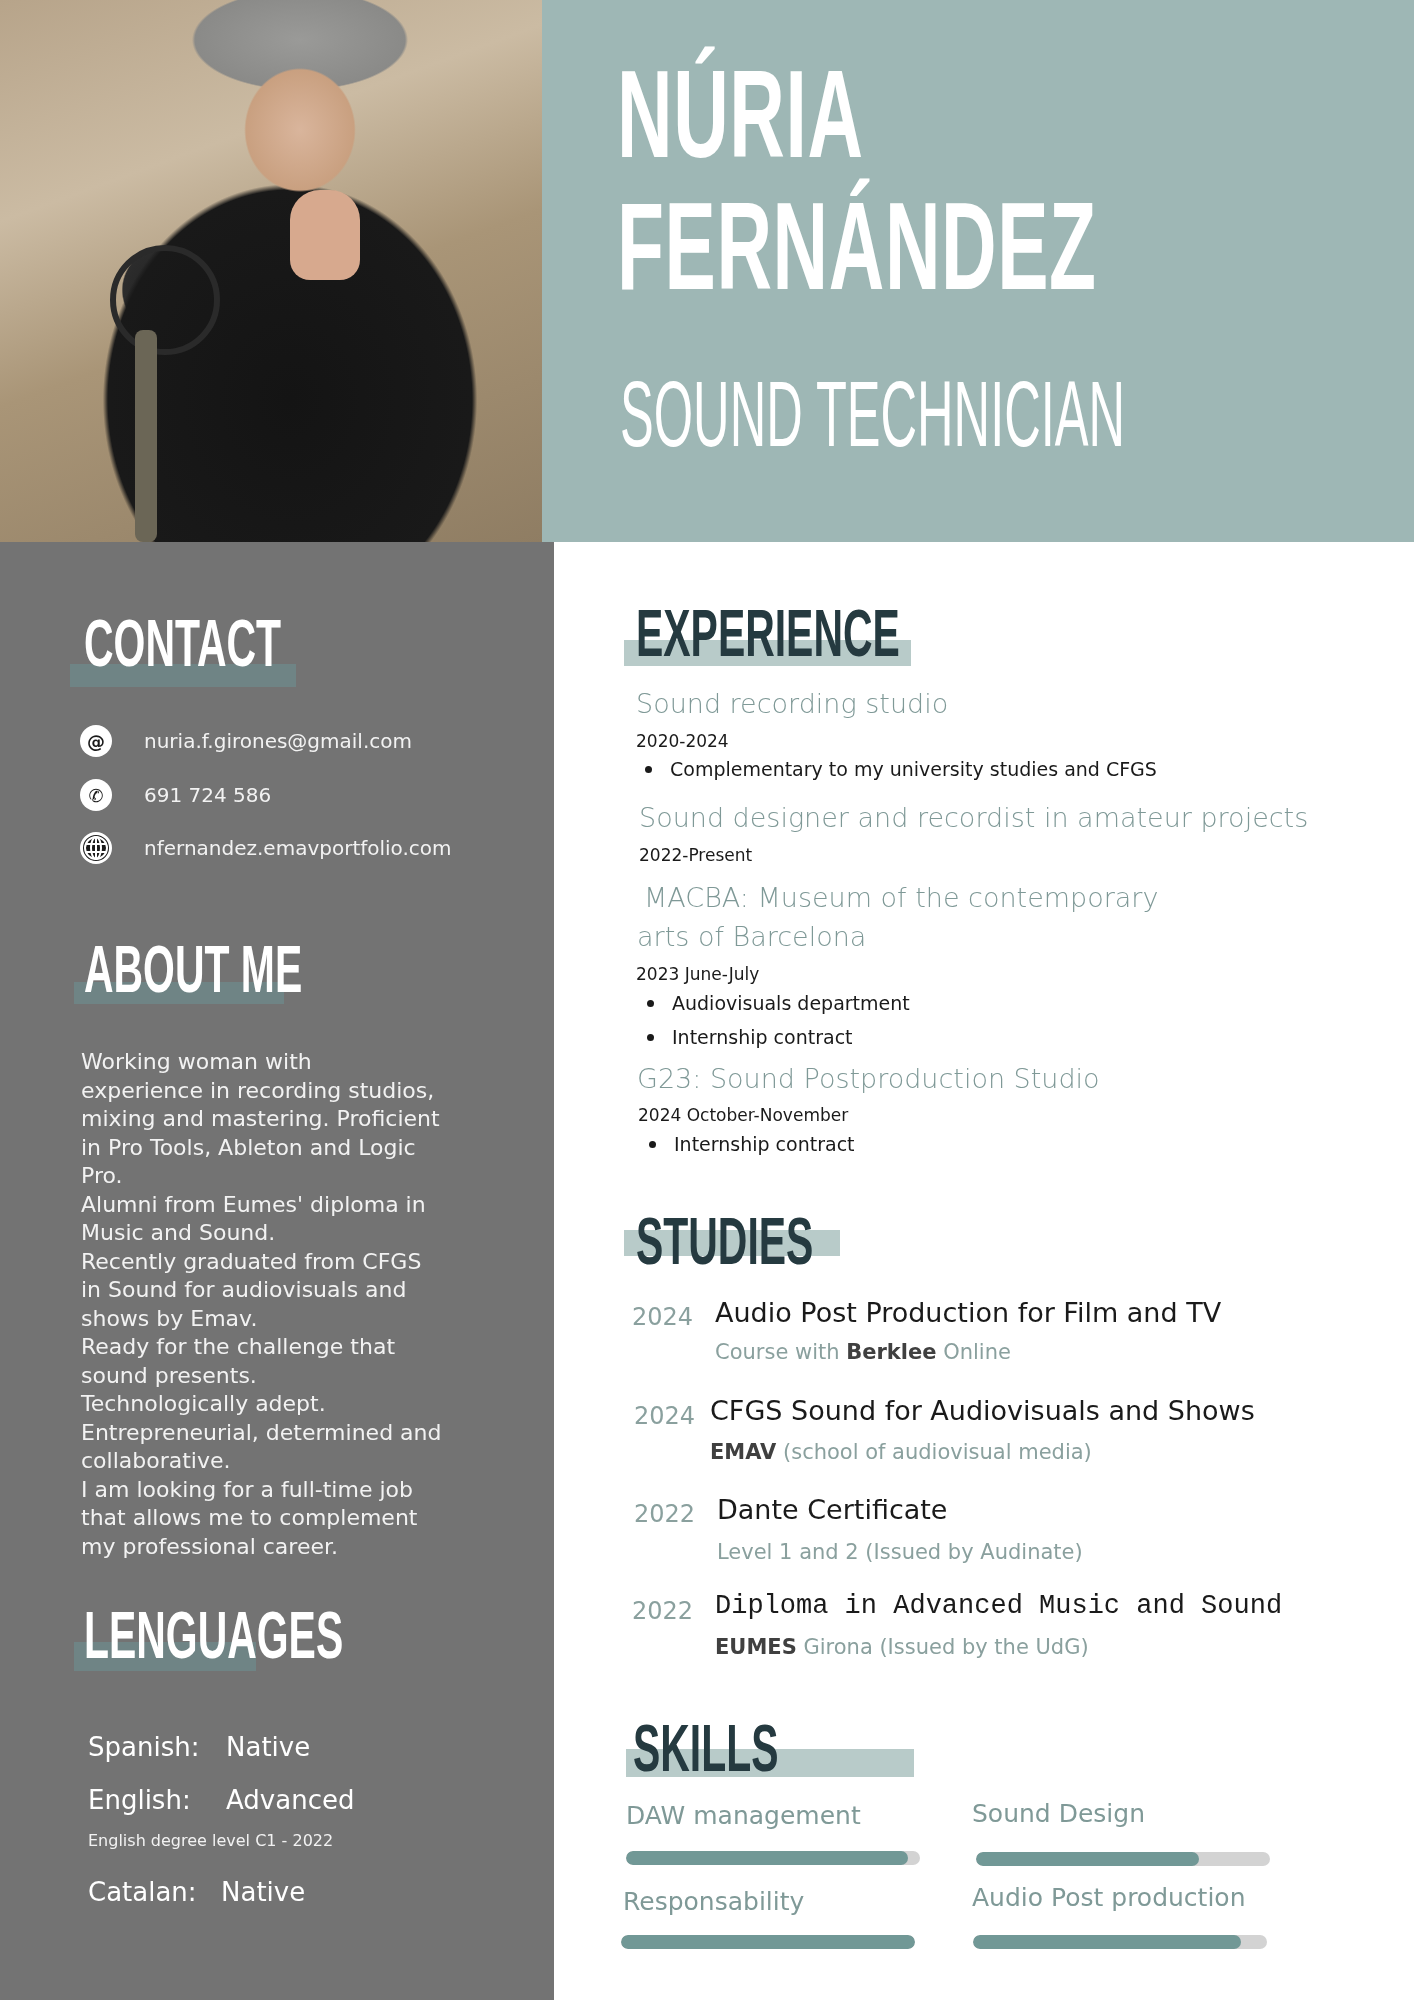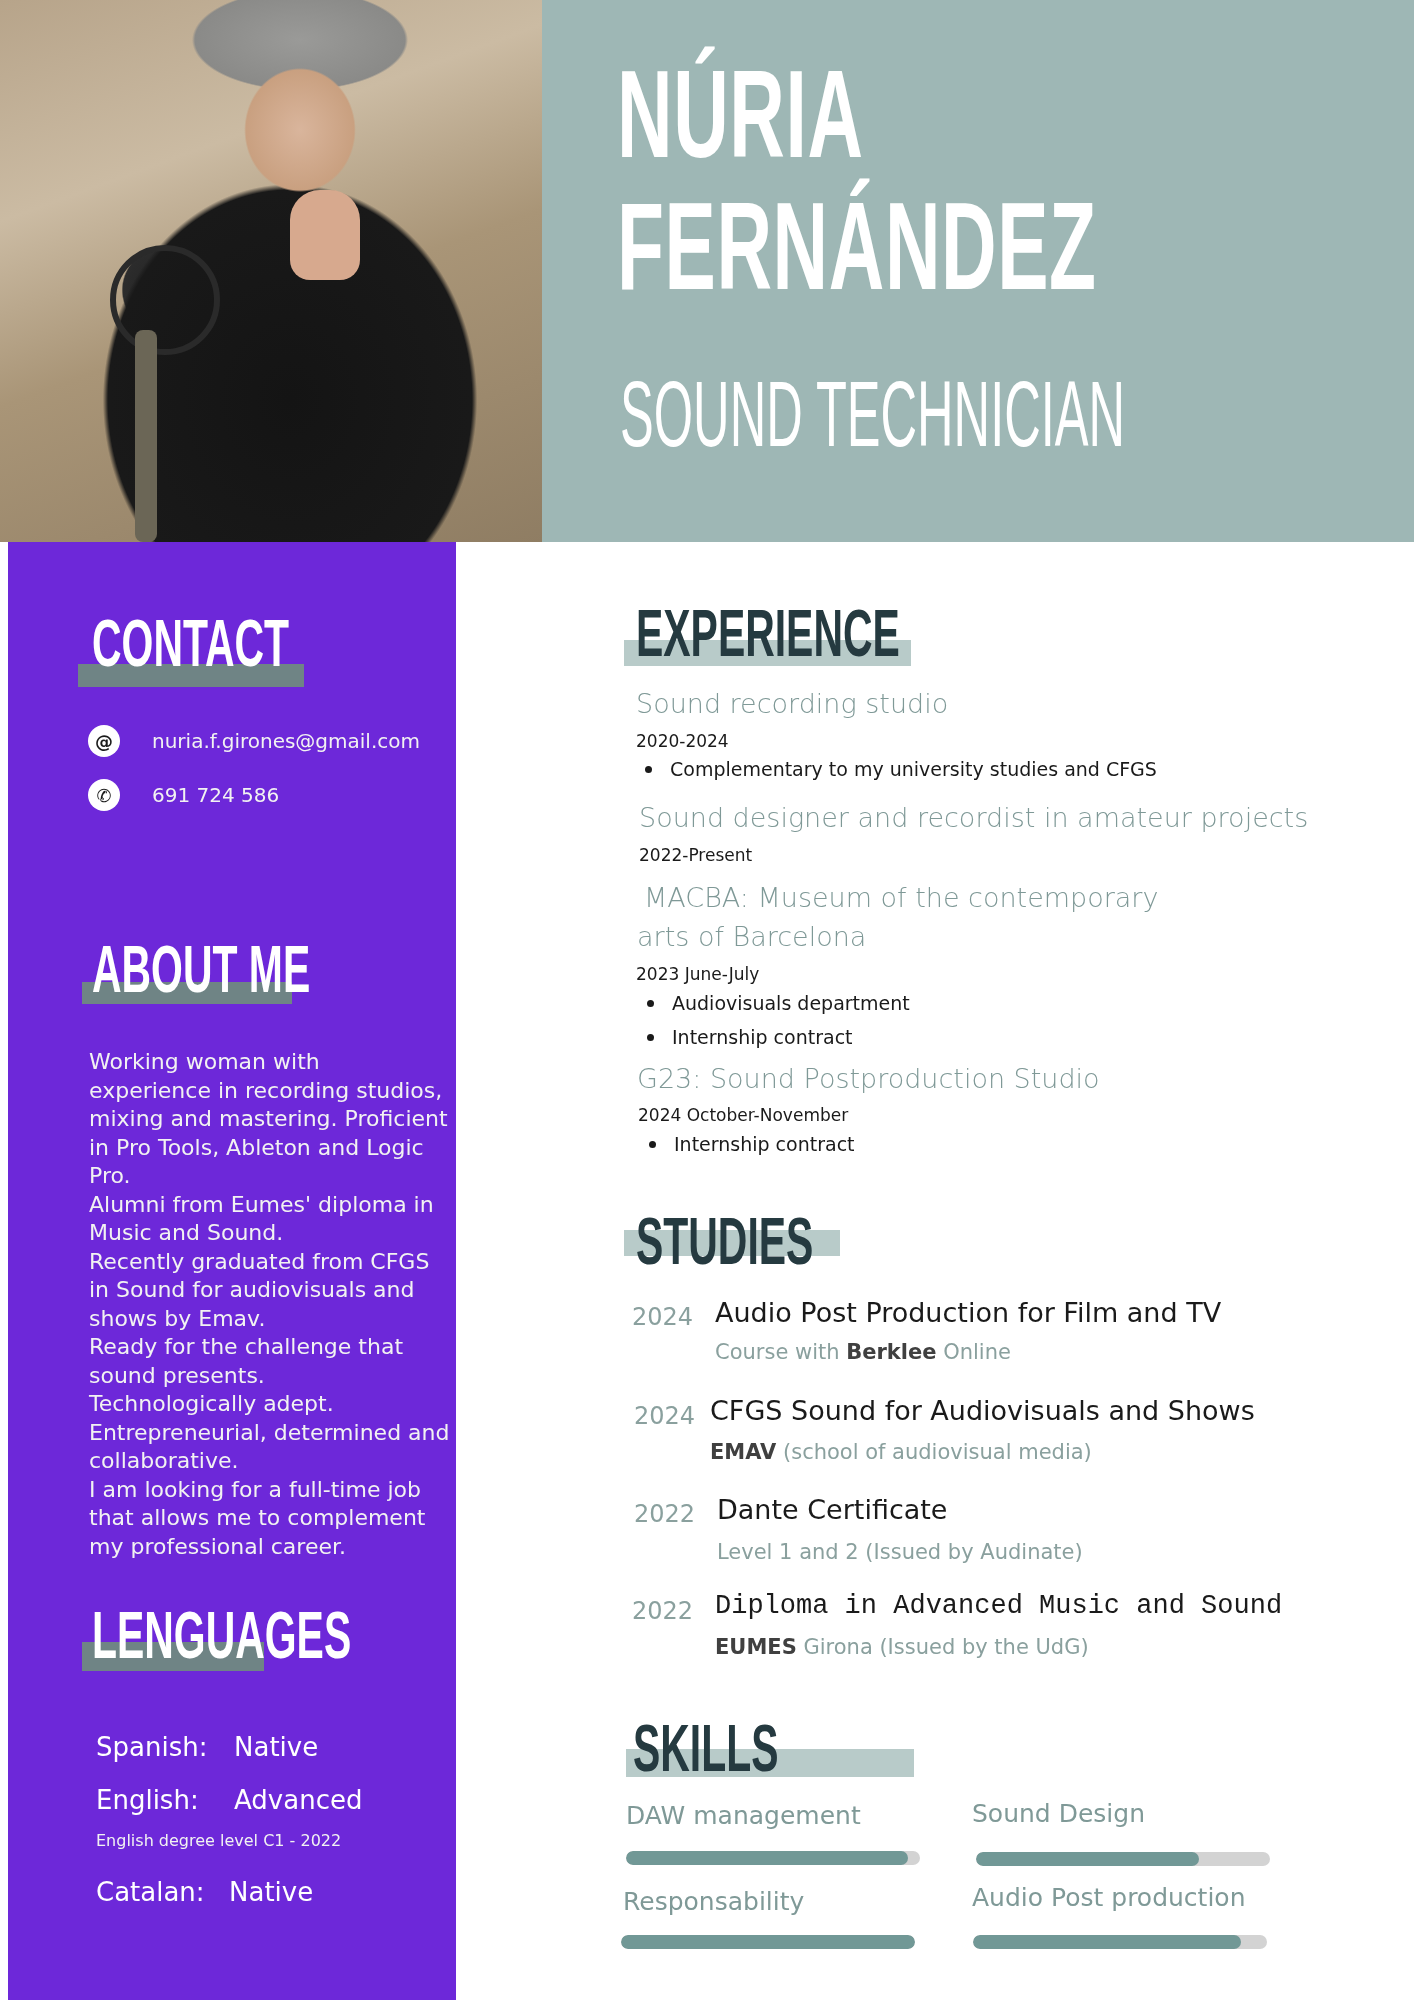--- a/index.html
+++ b/index.html
@@ -32,22 +32,22 @@
   }
   .name div { white-space: nowrap; }
   .role {
     position: absolute; left: 78px; top: 368px;
     font-family: "Liberation Sans", sans-serif; font-weight: 400;
     color: #ffffff; font-size: 92px; line-height: 92px;
     transform: scaleX(0.55); transform-origin: left top; white-space: nowrap;
   }
 
   .sidebar {
-    position: absolute; left: 8px; top: 542px; width: 448px; height: 1458px;
-    background: #6d28d9; color: #ffffff;
+    position: absolute; left: 0; top: 542px; width: 554px; height: 1458px;
+    background: #737373; color: #ffffff;
   }
   .side-heading { position: absolute; }
   .side-heading .bar { position: absolute; background: #6f8485; }
   .side-heading .txt {
     position: absolute; font-family: "Liberation Sans", sans-serif; font-weight: 700;
     color: #ffffff; font-size: 66px; line-height: 66px; white-space: nowrap;
     transform: scaleX(0.62); transform-origin: left top;
   }
 
   .contact-row { position: absolute; left: 80px; display: flex; align-items: center; }
@@ -113,20 +113,32 @@
     <div class="txt" style="left:14px; top:8px;">CONTACT</div>
   </div>
 
   <div class="contact-row" style="top:183px;">
     <div class="contact-icon">@</div>
     <div class="contact-text">nuria.f.girones@gmail.com</div>
   </div>
   <div class="contact-row" style="top:237px;">
     <div class="contact-icon">✆</div>
     <div class="contact-text">691 724 586</div>
+  </div>
+  <div class="contact-row" style="top:290px;">
+    <div class="contact-icon" style="background:#1a1a1a; border:3px solid #fff;">
+      <svg width="26" height="26" viewBox="0 0 26 26">
+        <circle cx="13" cy="13" r="11" fill="none" stroke="#fff" stroke-width="2"></circle>
+        <ellipse cx="13" cy="13" rx="5" ry="11" fill="none" stroke="#fff" stroke-width="2"></ellipse>
+        <line x1="2" y1="9" x2="24" y2="9" stroke="#fff" stroke-width="2"></line>
+        <line x1="2" y1="17" x2="24" y2="17" stroke="#fff" stroke-width="2"></line>
+        <line x1="13" y1="2" x2="13" y2="24" stroke="#fff" stroke-width="2"></line>
+      </svg>
+    </div>
+    <div class="contact-text">nfernandez.emavportfolio.com</div>
   </div>
 
   <div class="side-heading" style="left:74px; top:394px;">
     <div class="bar" style="left:0; top:46px; width:210px; height:22px;"></div>
     <div class="txt" style="left:10px; top:0px;">ABOUT ME</div>
   </div>
   <div class="about-text">Working woman with
 experience in recording studios,
 mixing and mastering. Proficient
 in Pro Tools, Ableton and Logic

